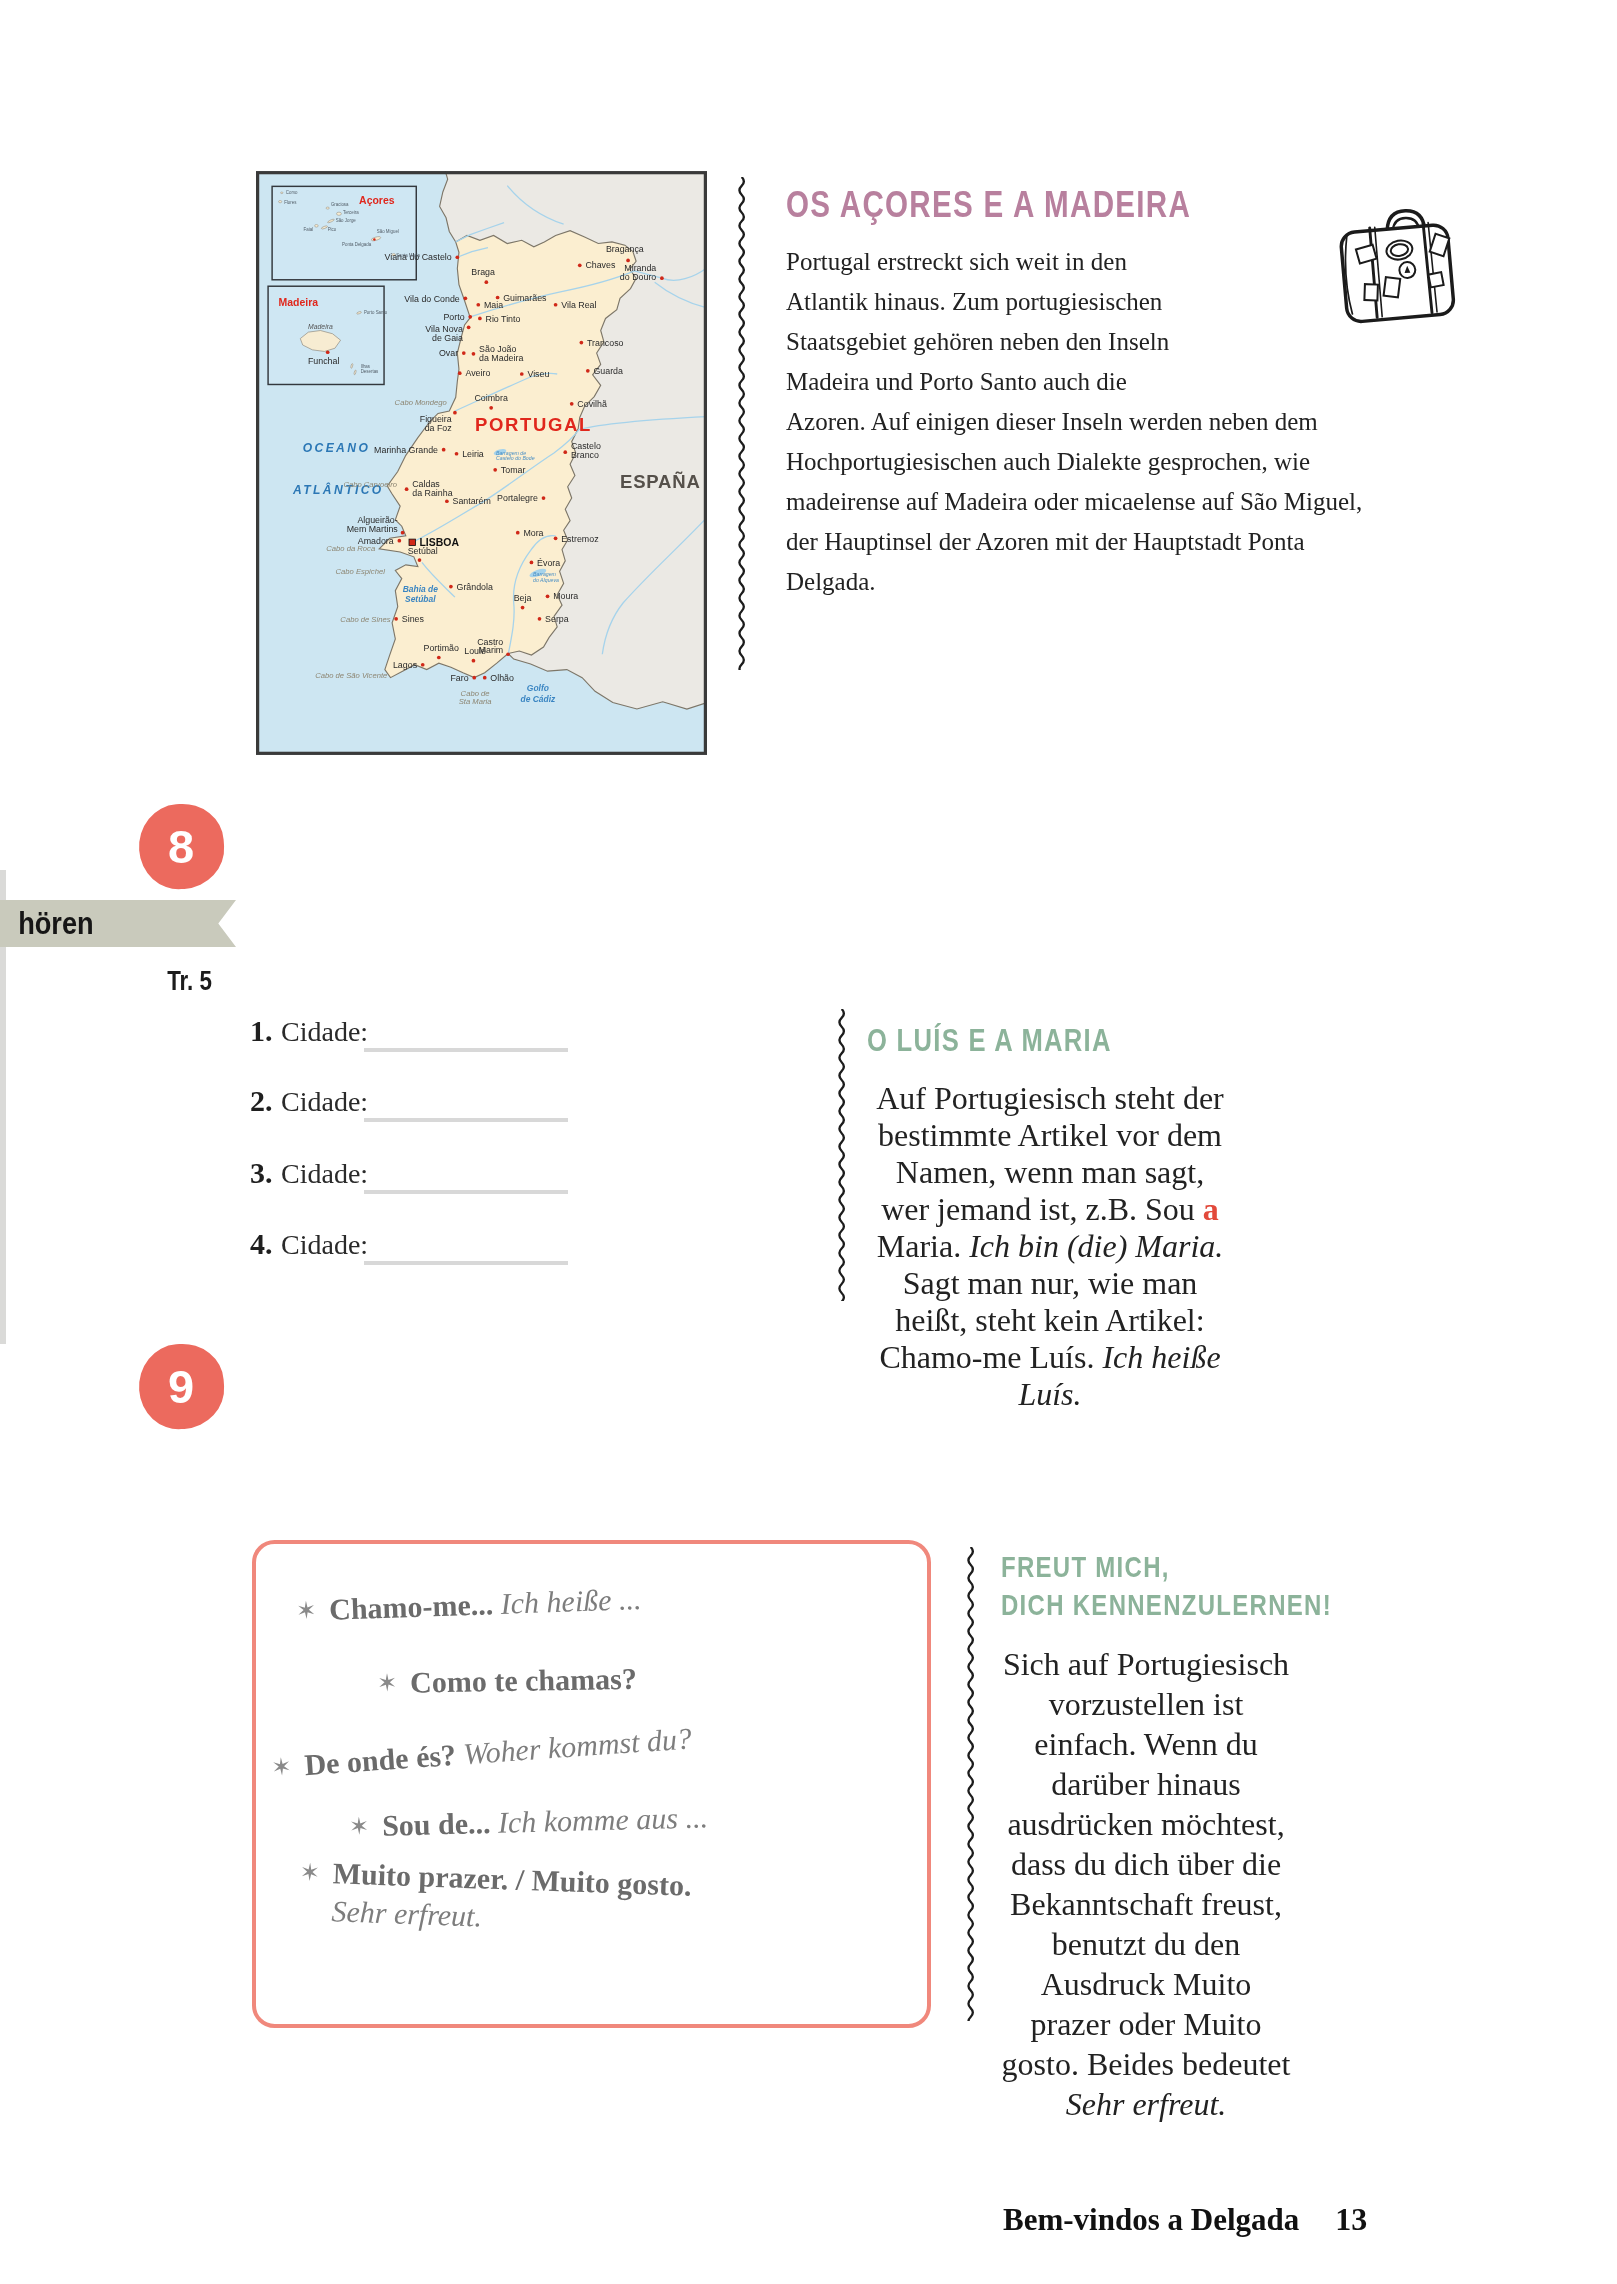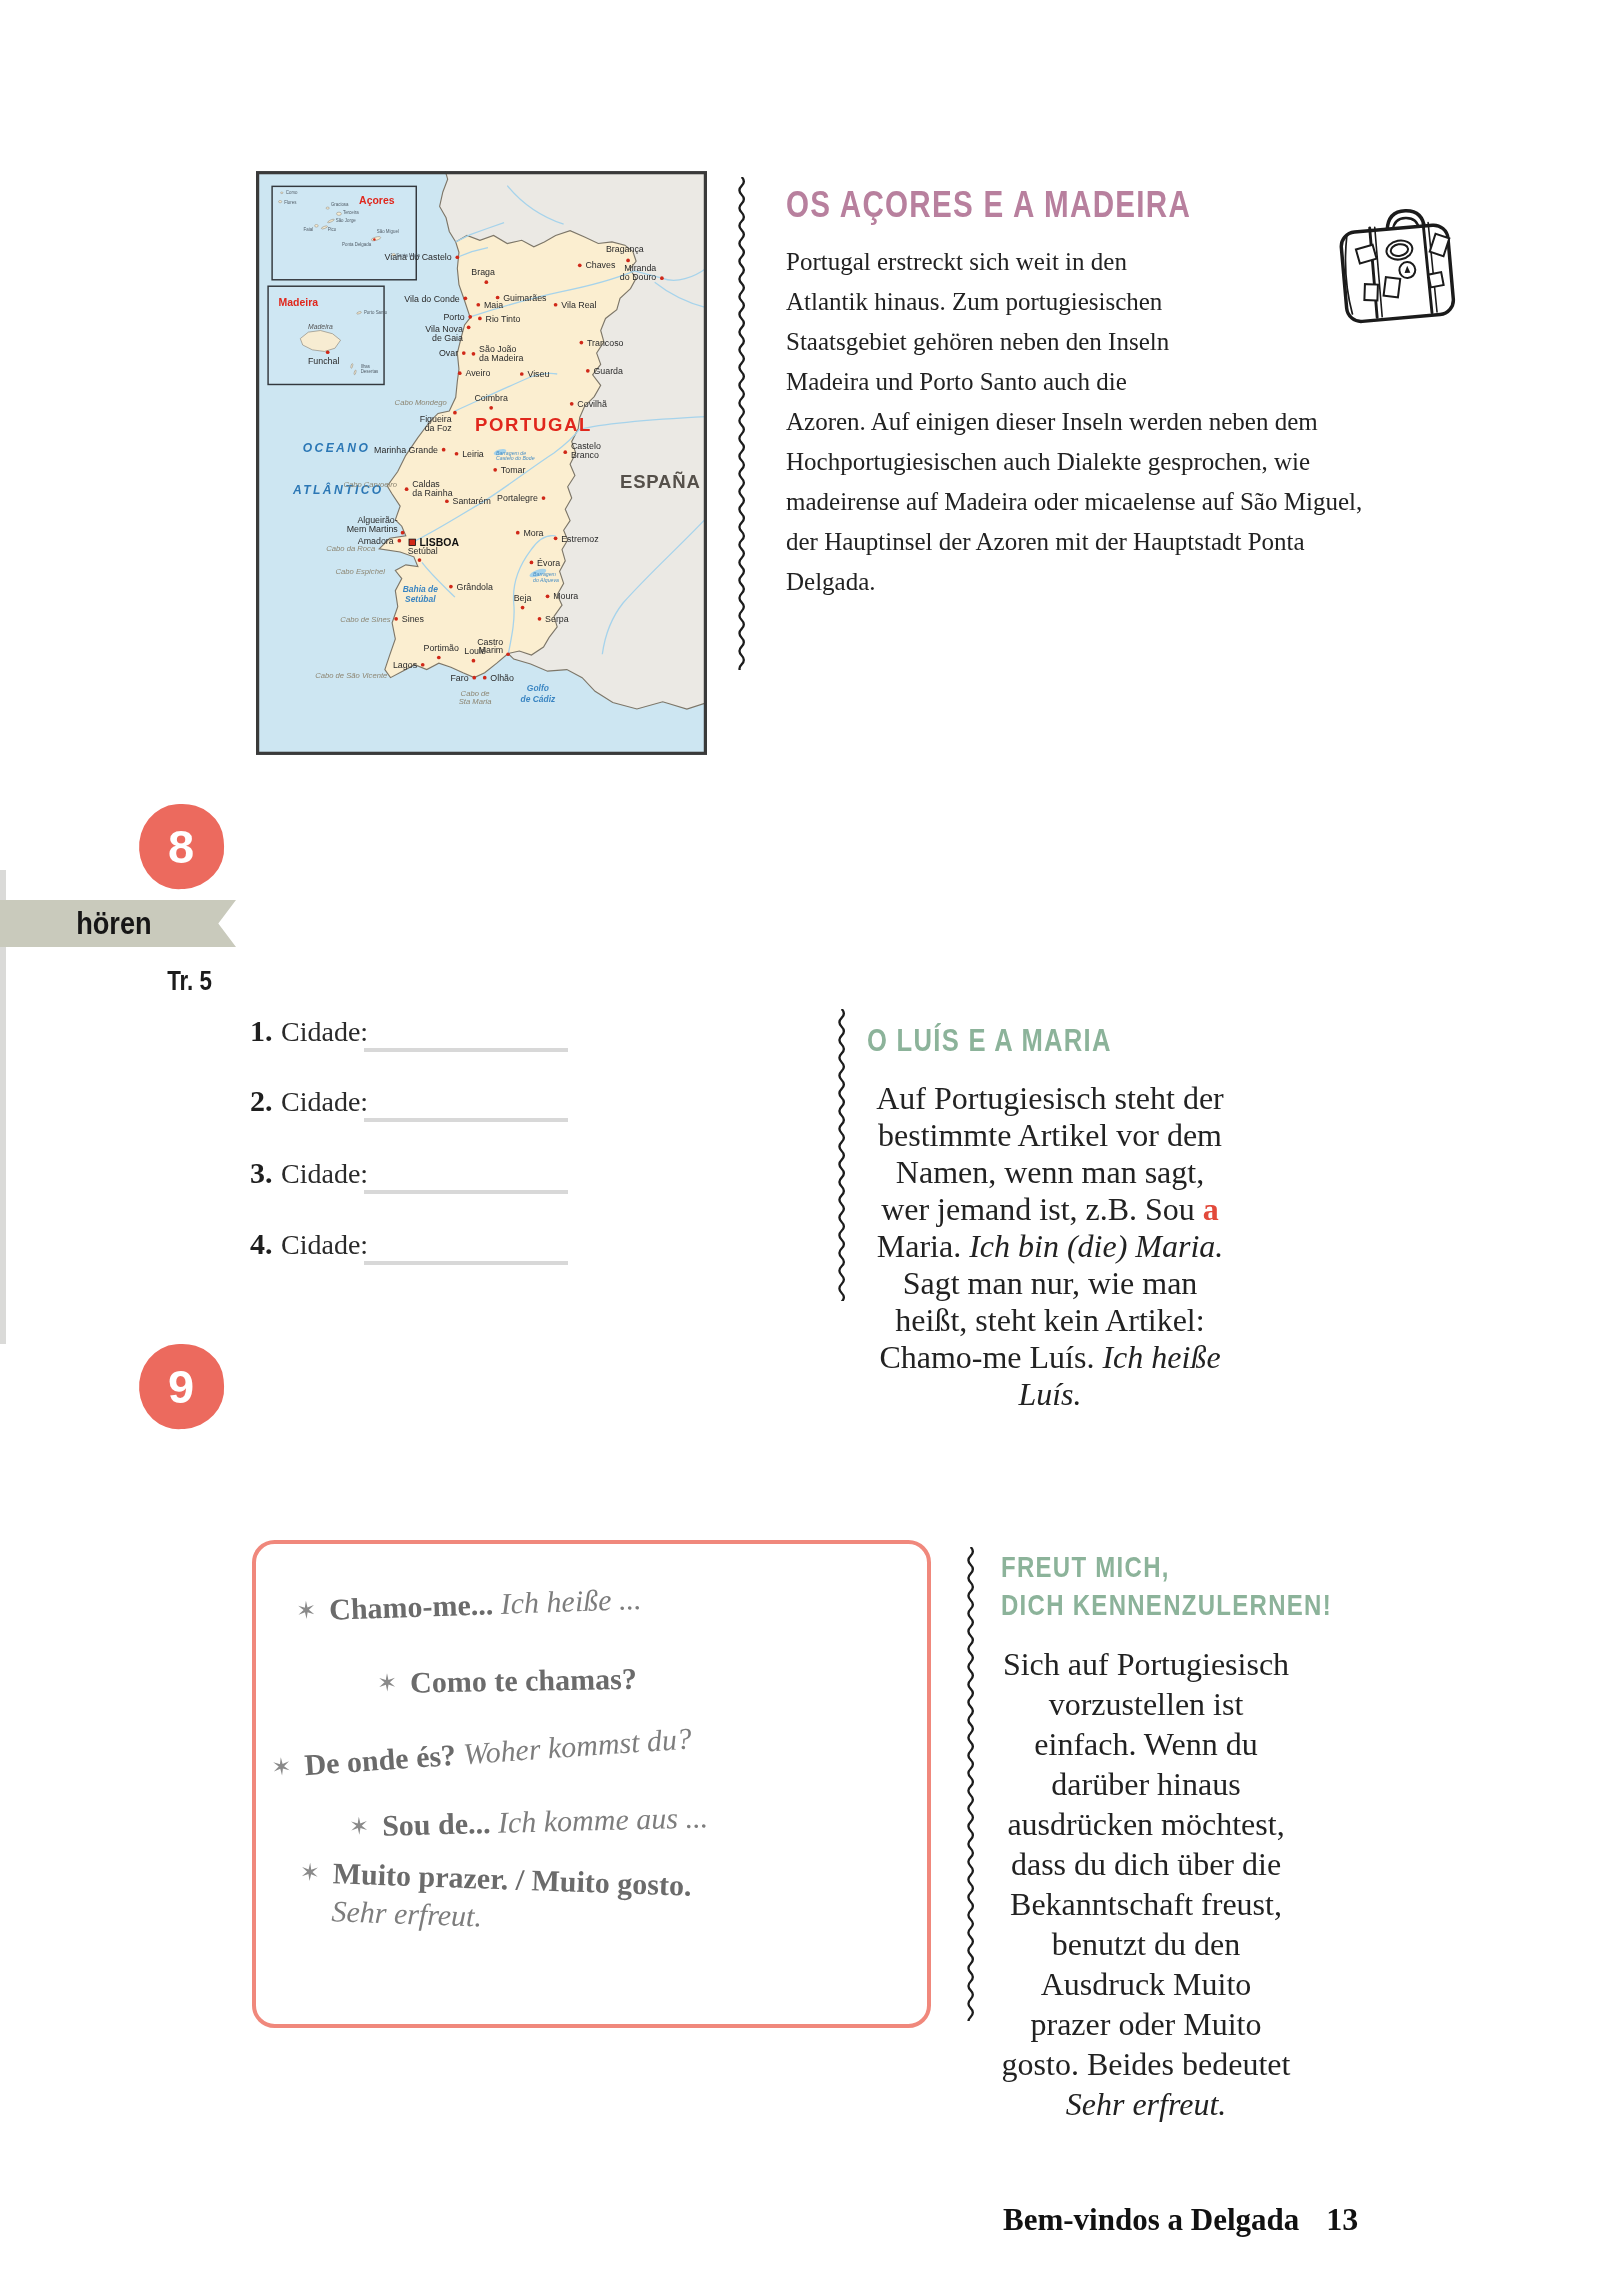--- a/index.html
+++ b/index.html
@@ -24,21 +24,21 @@
   .seg-pt{font-weight:bold;color:#6b6b6b;}
   .seg-de{font-style:italic;font-weight:normal;color:#7d7d7d;}
 
   
   .badge{width:85px;height:85px;background:#ec6a5e;border-radius:49% 51% 52% 48%/53% 47% 49% 51%;
          display:flex;align-items:center;justify-content:center;transform:rotate(-4deg);}
   .badge span{font-family:"Liberation Sans",sans-serif;font-weight:bold;font-size:47px;color:#fff;transform:rotate(4deg);}
 
   
   .ribbon{background:#c9cabc;clip-path:polygon(0 0,100% 0,92.5% 50%,100% 100%,0 100%);
-          display:flex;align-items:center;justify-content:center;}
+          display:flex;align-items:center;justify-content:flex-start;}
   .ribbon span{font-family:"Liberation Sans",sans-serif;font-weight:bold;font-size:32px;color:#161616;
                padding-right:32px;transform:scaleX(.85);transform-origin:right center;}
   .track{font-family:"Liberation Sans",sans-serif;font-weight:bold;font-size:28px;color:#1c1c1c;
          text-align:right;transform:scaleX(.8);transform-origin:right center;}
 
   
   .crow{position:absolute;left:250px;width:564px;height:42px;}
   .crow .num{position:absolute;left:0;top:0;font-weight:bold;font-size:30px;}
   .crow .lbl{position:absolute;left:31px;top:1.6px;font-size:28px;color:#2a2a2a;}
   .crow .blank{position:absolute;left:114px;top:34px;width:204px;height:4px;background:#d8d8d8;}
@@ -47,21 +47,21 @@
   .dialog{border:4px solid #f0887c;border-radius:22.6px;}
   .dline{position:absolute;white-space:nowrap;font-size:30px;}
   .dline .star{color:#8a8a8a;font-size:24px;margin-right:13px;font-family:"DejaVu Sans",sans-serif;}
   .dline span.txt{white-space:pre-line;display:inline-block;vertical-align:top;line-height:38px;}
 
   
   .squig path{stroke:#1c1c1c;stroke-width:2.8;fill:none;}
 
   
   .footer{font-weight:bold;font-size:31px;color:#111;}
-  .footer .pno{margin-left:27px;font-size:32px;}
+  .footer .pno{margin-left:36px;font-size:32px;}
 
   
   svg text{font-family:"Liberation Sans",sans-serif;}
   .m-city{font-size:11px;fill:#2b2b2b;}
   .m-capital{font-size:13px;font-weight:bold;fill:#111;}
   .m-cape{font-size:9.5px;font-style:italic;fill:#8d8673;}
   .m-water{font-size:10.5px;font-style:italic;font-weight:bold;fill:#3a85c2;}
   .m-dam{font-size:6.5px;font-style:italic;fill:#4a8fc4;}
   .m-ocean{font-size:15px;font-style:italic;font-weight:bold;fill:#2b77b5;letter-spacing:3px;}
   .m-country{font-size:23px;font-weight:bold;fill:#e0271c;letter-spacing:2px;}

